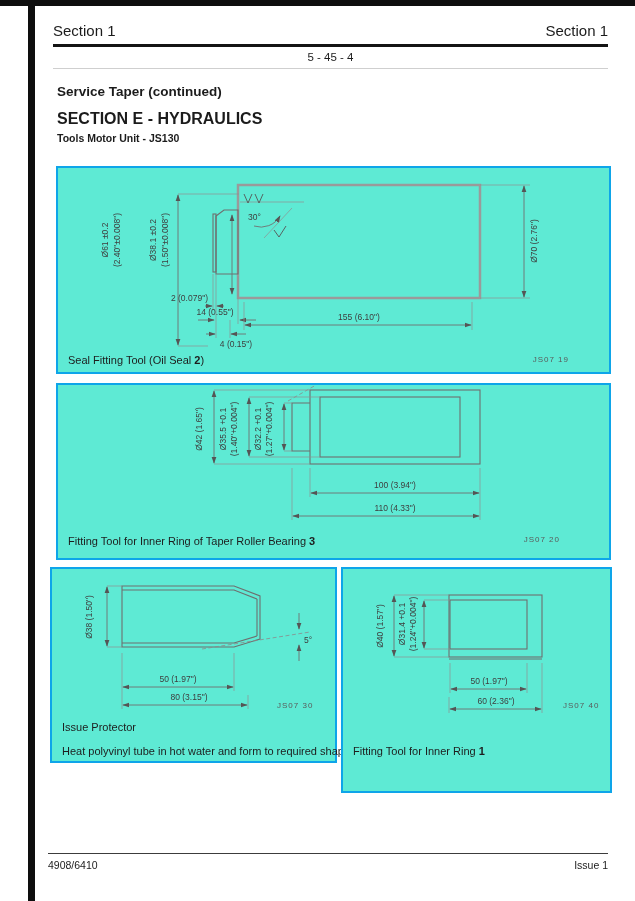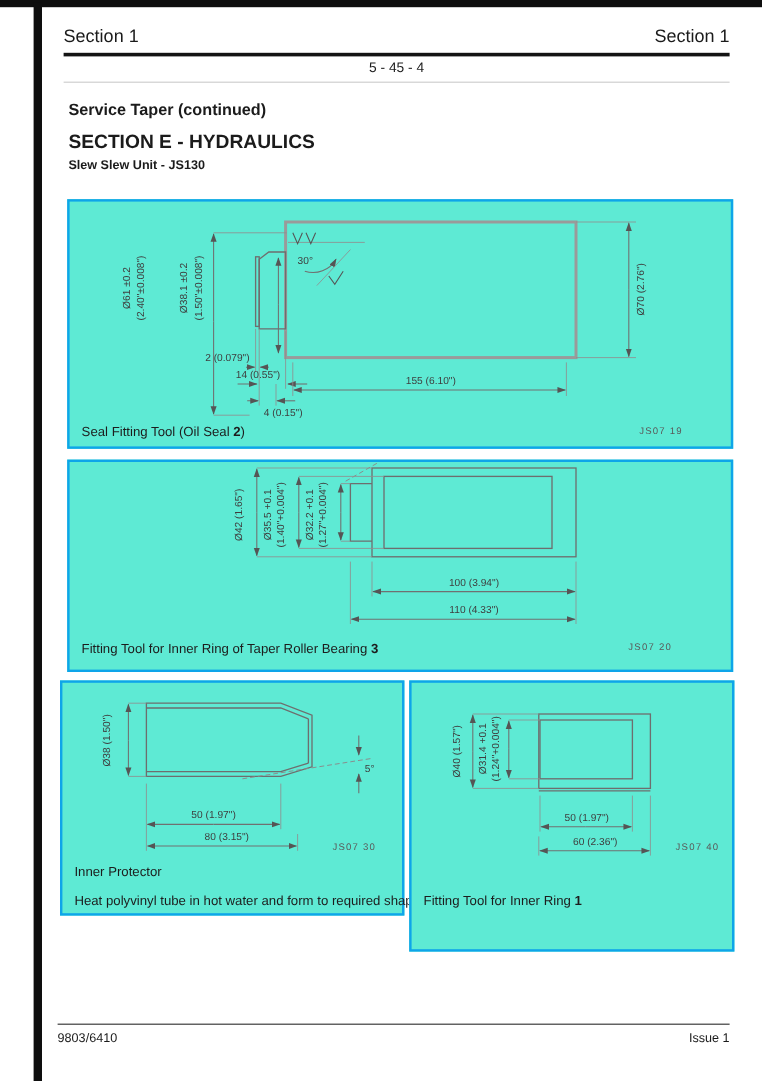--- a/index.html
+++ b/index.html
@@ -64,21 +64,21 @@
   </div>
   <div class="rule-thick"></div>
   <div class="pagenum-row">
     <span>5 - 4</span>
     <span>5 - 4</span>
   </div>
   <div class="rule-thin"></div>
 
   <div class="h-main">Service Taper (continued)</div>
   <div class="h-sub1">SECTION E - HYDRAULICS</div>
-  <div class="h-sub2">Slew Slew Unit - JS130</div>
+  <div class="h-sub2">Tools Motor Unit - JS130</div>
 
   <div class="fig" id="fig1">
     <svg width="549" height="202" viewBox="0 0 549 202">
       <defs>
         <marker id="ar1" viewBox="0 0 10 10" refX="9" refY="5" markerWidth="8" markerHeight="8" orient="auto">
           <path d="M0,1.5 L10,5 L0,8.5 Z" fill="#555"></path>
         </marker>
       </defs>
       <g>
         <rect class="sb" x="180" y="17" width="242" height="113"></rect>
@@ -230,21 +230,21 @@
         <line class="d" x1="126" y1="118" x2="71" y2="118" marker-end="url(#ar3)"></line>
         <line class="d" x1="126" y1="118" x2="181" y2="118" marker-end="url(#ar3)"></line>
         <text x="126" y="113" text-anchor="middle">50 (1.97")</text>
         <line class="e" x1="196" y1="126" x2="196" y2="140"></line>
         <line class="d" x1="133" y1="136" x2="71" y2="136" marker-end="url(#ar3)"></line>
         <line class="d" x1="133" y1="136" x2="195" y2="136" marker-end="url(#ar3)"></line>
         <text x="137" y="131" text-anchor="middle">80 (3.15")</text>
       </g>
       <text class="ref-t" x="225" y="139">JS07 30</text>
     </svg>
-    <div class="caption cap-title">Inner Protector</div>
+    <div class="caption cap-title">Issue Protector</div>
     <div class="caption cap-note">Heat polyvinyl tube in hot water and form to required shape.</div>
   </div>
 
   <div class="fig" id="fig4">
     <svg width="265" height="220" viewBox="0 0 265 220">
       <defs>
         <marker id="ar4" viewBox="0 0 10 10" refX="9" refY="5" markerWidth="8" markerHeight="8" orient="auto">
           <path d="M0,1.5 L10,5 L0,8.5 Z" fill="#555"></path>
         </marker>
       </defs>
@@ -282,17 +282,17 @@
       </g>
       <text class="ref-t" x="220" y="139">JS07 40</text>
     </svg>
     <div class="caption">
       <span>Fitting Tool for Inner Ring </span><b>1</b><span></span>
     </div>
   </div>
 
   <div class="footer-line"></div>
   <div class="footer-row">
-    <span>9803/6410</span>
+    <span>4908/6410</span>
     <span>Issue 1</span>
   </div>
 
 </div>
 
 </body></html>

